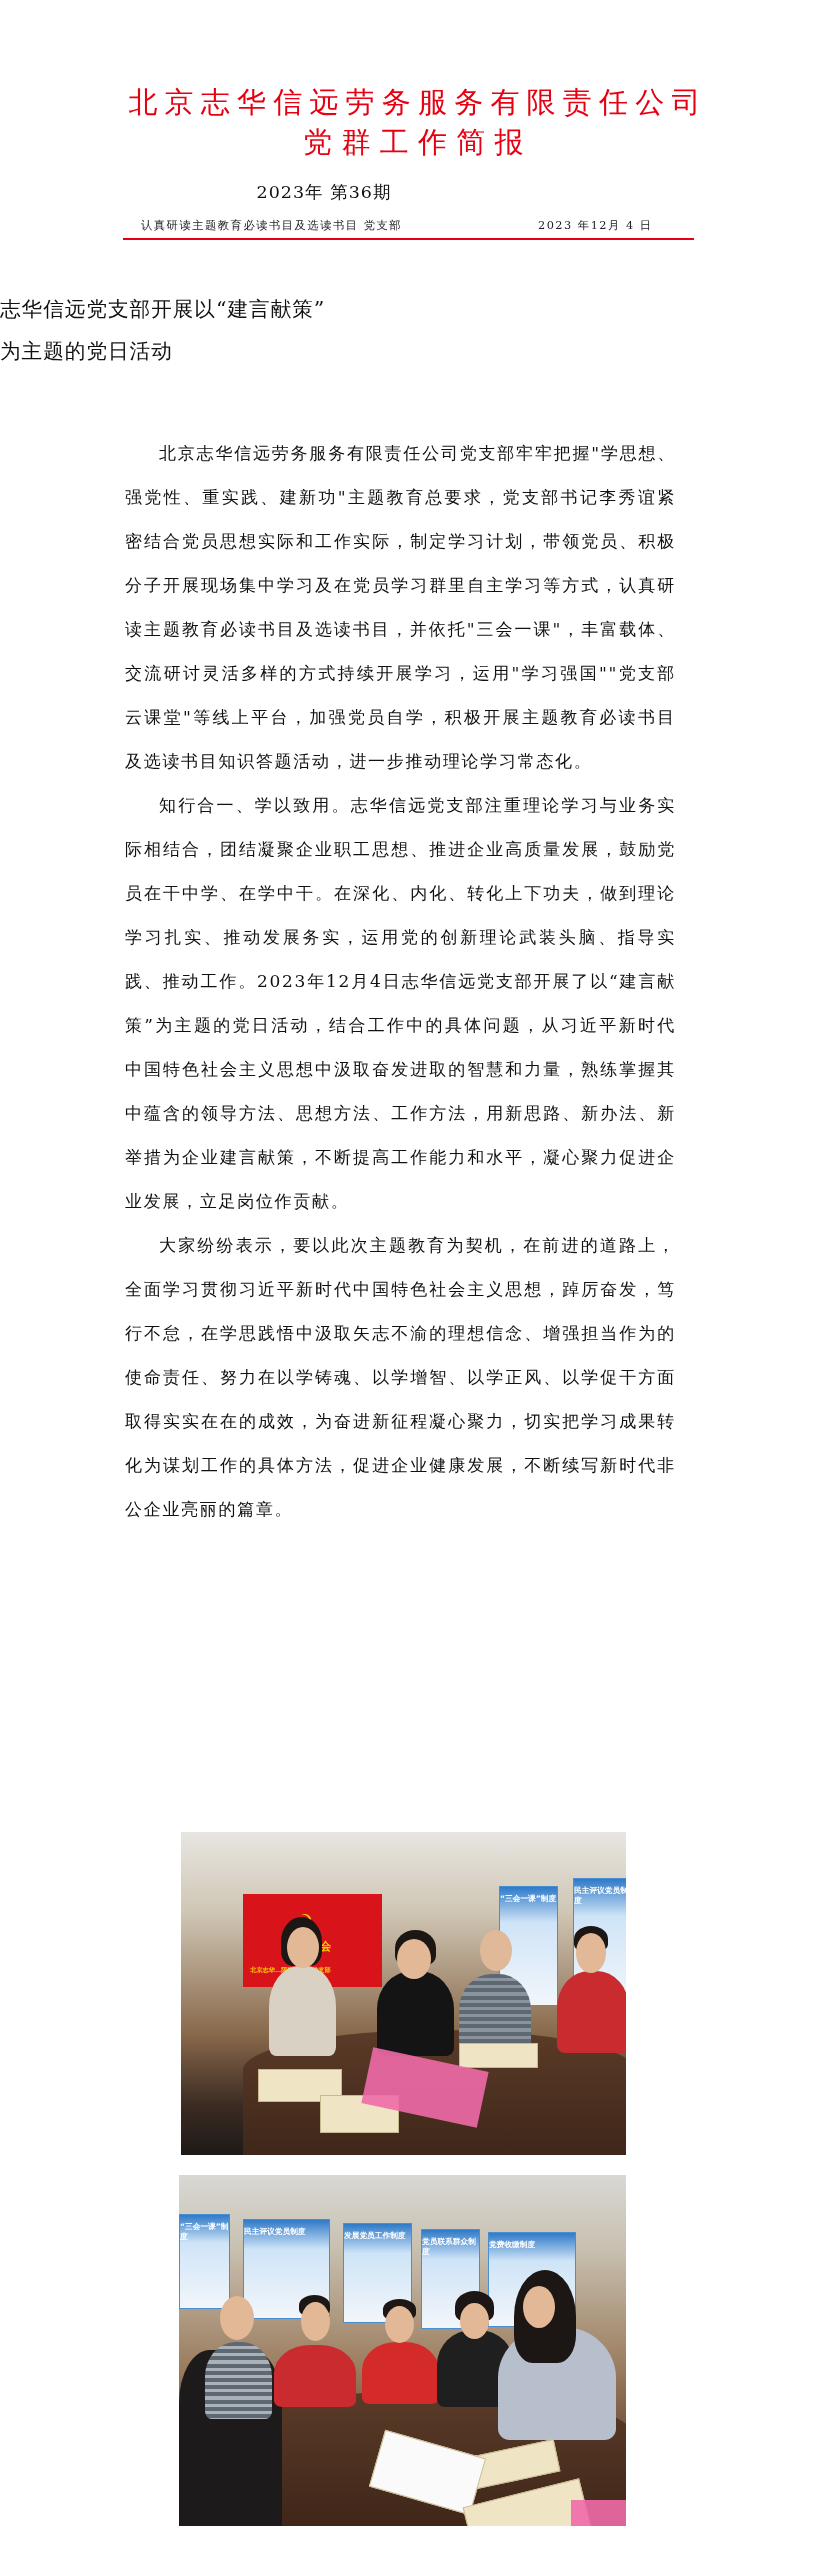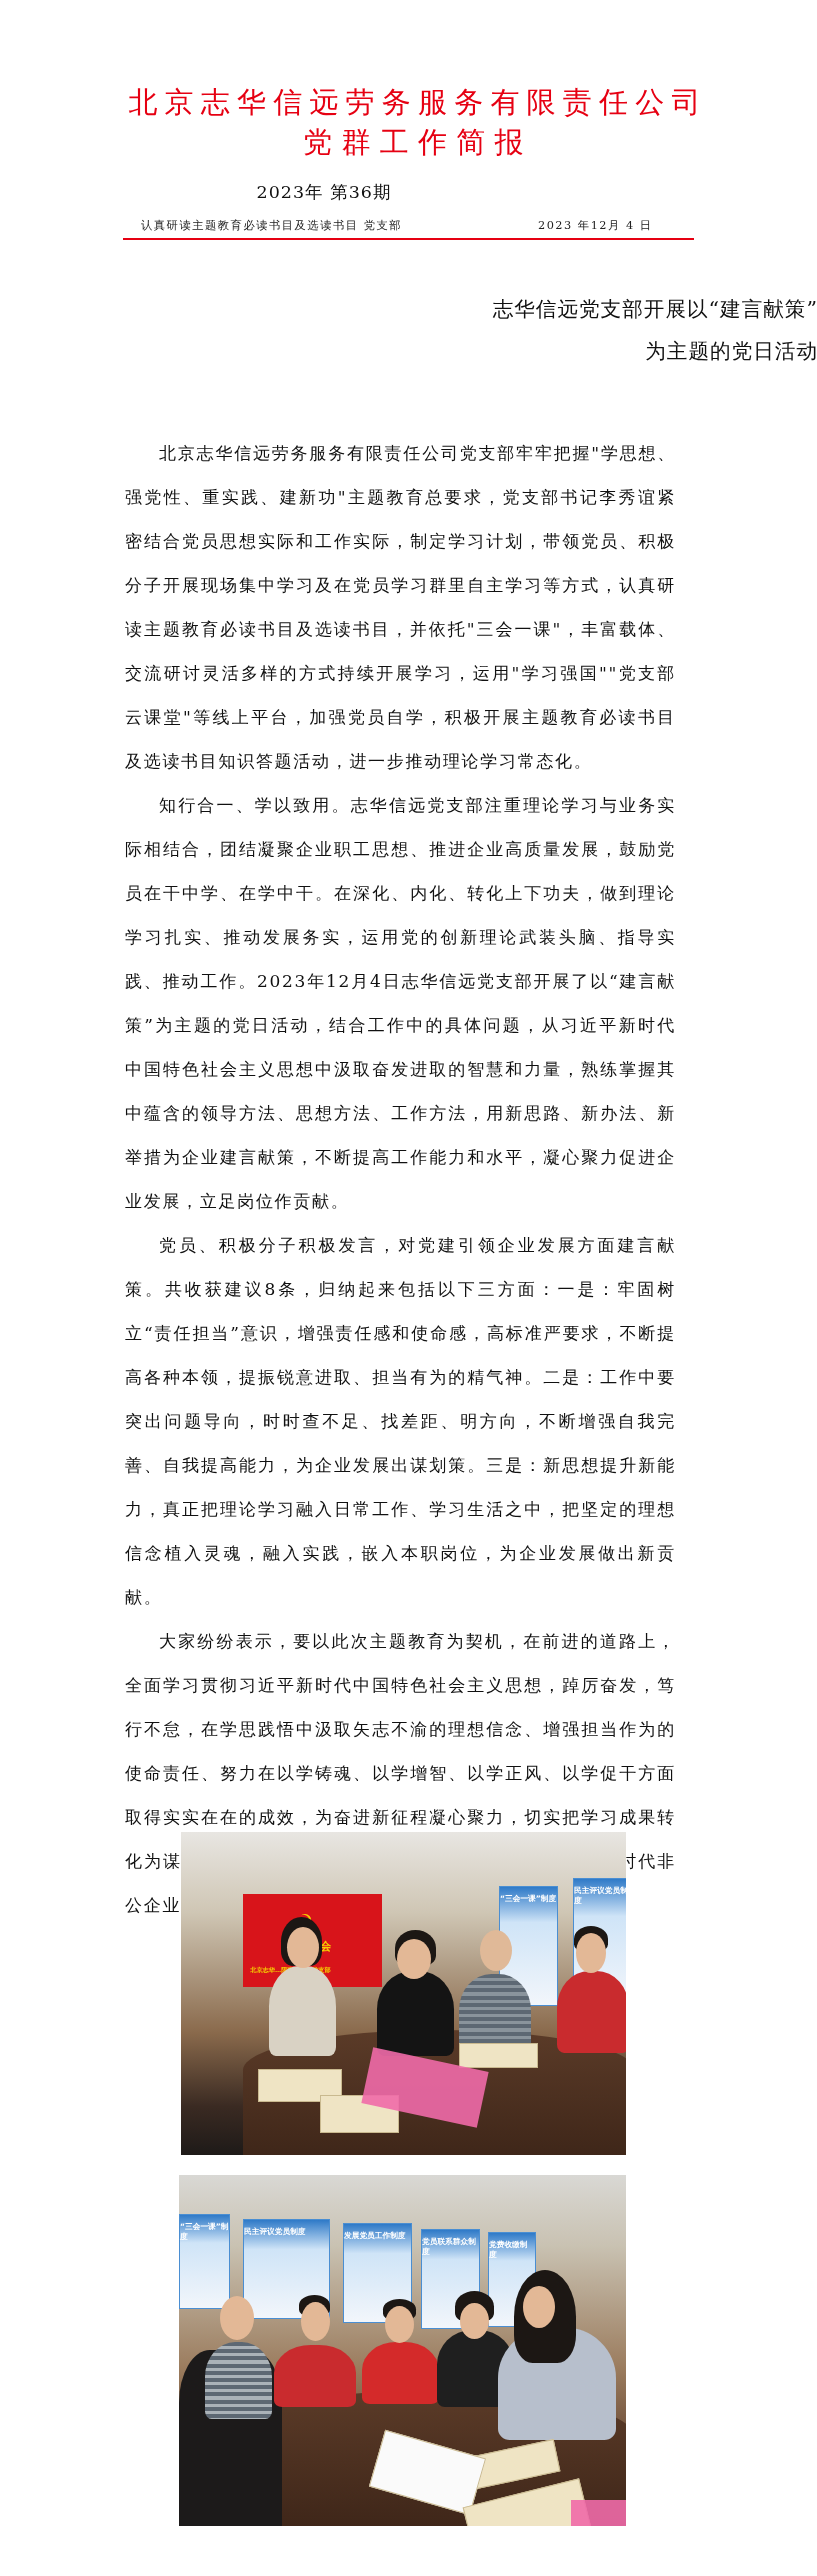--- a/index.html
+++ b/index.html
@@ -5,21 +5,21 @@
   html, body { margin: 0; padding: 0; background: #ffffff; }
   body { width: 818px; height: 2824px; position: relative; overflow: hidden;
          font-family: "DejaVu Serif", "Liberation Serif", serif; color: #111; }
   .abs { position: absolute; }
   .mast { left: 0; width: 818px; text-align: center; color: #e60012;
           font-size: 29px; letter-spacing: 7.2px; line-height: 31px; white-space: nowrap; margin-left: 9px; }
   .issue { left: 0; width: 648px; text-align: center; font-size: 17.5px; top: 180px;
            letter-spacing: 1px; color: #111; }
   .meta { top: 218px; font-size: 11.3px; color: #222; letter-spacing: 1.5px; white-space: nowrap; }
   .redline { background: #e60012; height: 2.1px; }
-  .atitle { left: 0; width: 818px; text-align: right; font-size: 20.6px; color: #111;
+  .atitle { left: 0; width: 818px; text-align: left; font-size: 20.6px; color: #111;
             letter-spacing: 1px; white-space: nowrap; }
   .body-text { left: 125px; width: 551px; top: 431px; font-size: 17px; line-height: 44px;
                text-align: justify; letter-spacing: 1.7px; color: #111; }
   .body-text p { margin: 0; text-indent: 2em; }
   .photo { overflow: hidden; border-radius: 0; }
   .photo1 { left: 181px; top: 1832px; width: 445px; height: 323px;
             background: linear-gradient(180deg, #e8e6e2 0%, #cfc6b4 25%, #8a6a4c 62%, #3a2a22 85%, #1e1a18 100%); }
   .photo2 { left: 179px; top: 2175px; width: 447px; height: 351px;
             background: linear-gradient(180deg, #d9d8d4 0%, #c9c2b2 20%, #9b7c5e 55%, #5a3a28 85%, #3a2a20 100%); }
   .screen { position: absolute; background: #d8141a; }
@@ -42,21 +42,20 @@
 <div class="abs meta" style="left:141px;">认真研读主题教育必读书目及选读书目  党支部</div>
 <div class="abs meta" style="left:538px;">2023  年12月  4  日</div>
 <div class="abs redline" style="left:123px; top:238px; width:571px;"></div>
 
 <div class="abs atitle" style="top:295px;">志华信远党支部开展以“建言献策”</div>
 <div class="abs atitle" style="top:337px;">为主题的党日活动</div>
 
 <div class="abs body-text">
   <p>北京志华信远劳务服务有限责任公司党支部牢牢把握"学思想、强党性、重实践、建新功"主题教育总要求，党支部书记李秀谊紧密结合党员思想实际和工作实际，制定学习计划，带领党员、积极分子开展现场集中学习及在党员学习群里自主学习等方式，认真研读主题教育必读书目及选读书目，并依托"三会一课"，丰富载体、交流研讨灵活多样的方式持续开展学习，运用"学习强国""党支部云课堂"等线上平台，加强党员自学，积极开展主题教育必读书目及选读书目知识答题活动，进一步推动理论学习常态化。</p>
   <p>知行合一、学以致用。志华信远党支部注重理论学习与业务实际相结合，团结凝聚企业职工思想、推进企业高质量发展，鼓励党员在干中学、在学中干。在深化、内化、转化上下功夫，做到理论学习扎实、推动发展务实，运用党的创新理论武装头脑、指导实践、推动工作。2023年12月4日志华信远党支部开展了以“建言献策”为主题的党日活动，结合工作中的具体问题，从习近平新时代中国特色社会主义思想中汲取奋发进取的智慧和力量，熟练掌握其中蕴含的领导方法、思想方法、工作方法，用新思路、新办法、新举措为企业建言献策，不断提高工作能力和水平，凝心聚力促进企业发展，立足岗位作贡献。</p>
-  <p>党员、积极分子积极发言，对党建引领企业发展方面建言献策。共收获建议8条，归纳起来包括以下三方面：一是：牢固树立“责任担当”意识，增强责任感和使命感，高标准严要求，不断提高各种本领，提振锐意进取、担当有为的精气神。二是：工作中要突出问题导向，时时查不足、找差距、明方向，不断增强自我完善、自我提高能力，为企业发展出谋划策。三是：新思想提升新能力，真正把理论学习融入日常工作、学习生活之中，把坚定的理想信念植入灵魂，融入实践，嵌入本职岗位，为企业发展做出新贡献。</p>
   <p>大家纷纷表示，要以此次主题教育为契机，在前进的道路上，全面学习贯彻习近平新时代中国特色社会主义思想，踔厉奋发，笃行不怠，在学思践悟中汲取矢志不渝的理想信念、增强担当作为的使命责任、努力在以学铸魂、以学增智、以学正风、以学促干方面取得实实在在的成效，为奋进新征程凝心聚力，切实把学习成果转化为谋划工作的具体方法，促进企业健康发展，不断续写新时代非公企业亮丽的篇章。</p>
 </div>
 
 <div class="abs photo photo1">
   <div class="screen" style="left:62px; top:62px; width:139px; height:93px;">
     <div style="position:absolute; left:52px; top:15.5px; color:#f5d000; font-size:20.6px; font-family:'DejaVu Sans',sans-serif;">☭</div>
     <div style="position:absolute; left:77px; top:45px; color:#f5d000; font-size:11.3px; font-weight:bold;">会</div>
     <div style="position:absolute; left:7.2px; top:72px; color:#f5d000; font-size:6.2px; font-weight:bold;">北京志华…限责任公司党支部</div>
   </div>
   <div class="poster" style="left:318px; top:54px; width:57px; height:118px;">
@@ -89,21 +88,21 @@
   </div>
   <div class="poster" style="left:64px; top:44px; width:85px; height:98px;">
     <div class="ptitle">民主评议党员制度</div>
   </div>
   <div class="poster" style="left:164px; top:48px; width:67px; height:98px;">
     <div class="ptitle">发展党员工作制度</div>
   </div>
   <div class="poster" style="left:242px; top:54px; width:57px; height:98px;">
     <div class="ptitle">党员联系群众制度</div>
   </div>
-  <div class="poster" style="left:309px; top:57px; width:46px; height:93px;">
+  <div class="poster" style="left:309px; top:57px; width:46px; height:93px;padding-left:40px;">
     <div class="ptitle">党费收缴制度</div>
   </div>
   <div class="table" style="left:41px; top:216px; width:412px; height:144px;"></div>
   <div class="person" style="left:0px; top:175px; width:103px; height:176px; background:#1c1a1a; border-radius:30% 30% 0 0;"></div>
   <div class="person" style="left:26px; top:167px; width:67px; height:77px; background:repeating-linear-gradient(180deg,#5d6873 0 4.1px,#aab2b8 4.1px 7.2px);"></div>
   <div class="head" style="left:41px; top:121px; width:34px; height:44px;"></div>
   <div class="person" style="left:95px; top:170px; width:82px; height:62px; background:#c92b2e;"></div>
   <div class="hair" style="left:120px; top:120px; width:31px; height:20.6px;"></div>
   <div class="head" style="left:122px; top:127px; width:29px; height:39px;"></div>
   <div class="person" style="left:183px; top:167px; width:77px; height:62px; background:#d42a2a;"></div>

